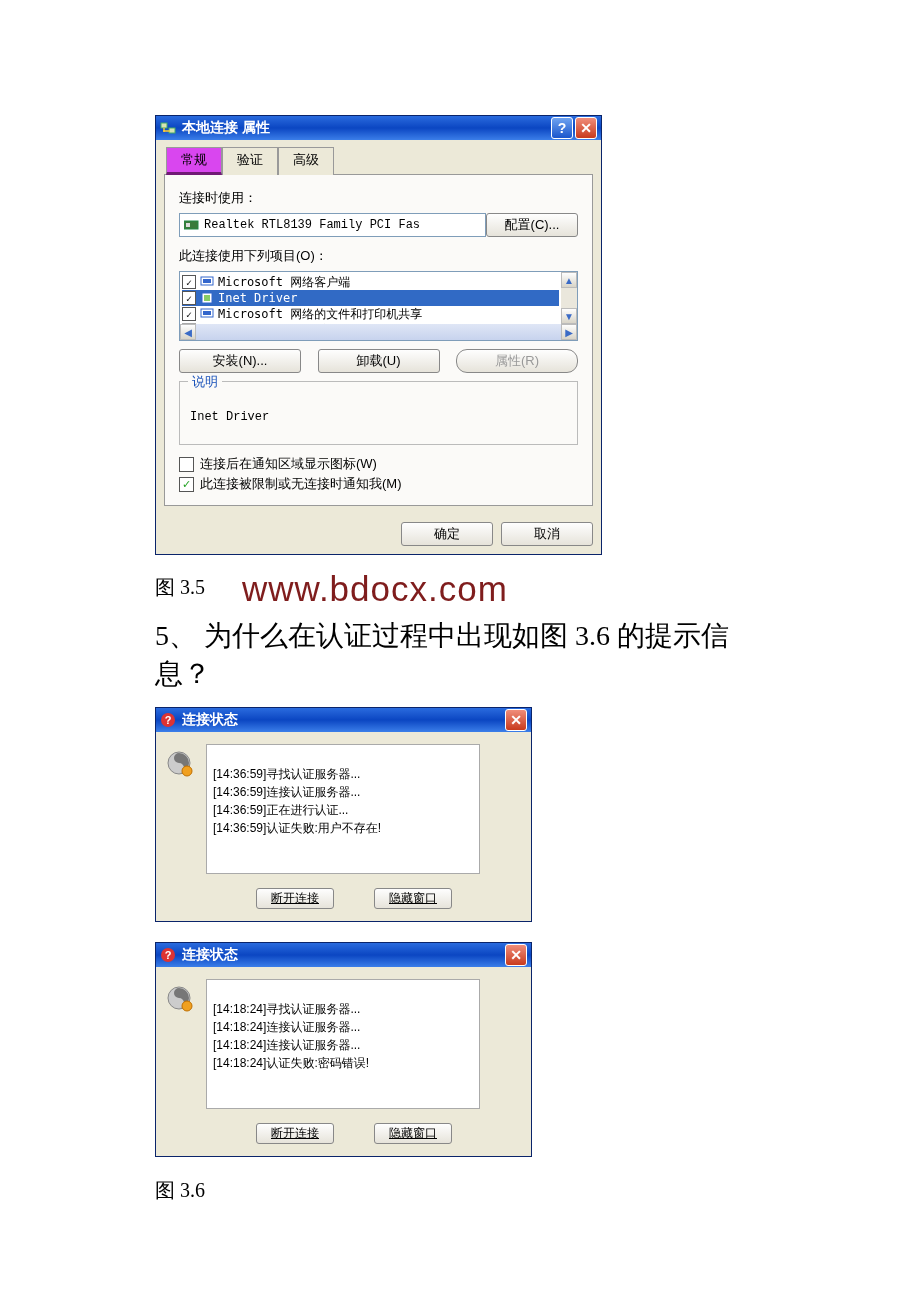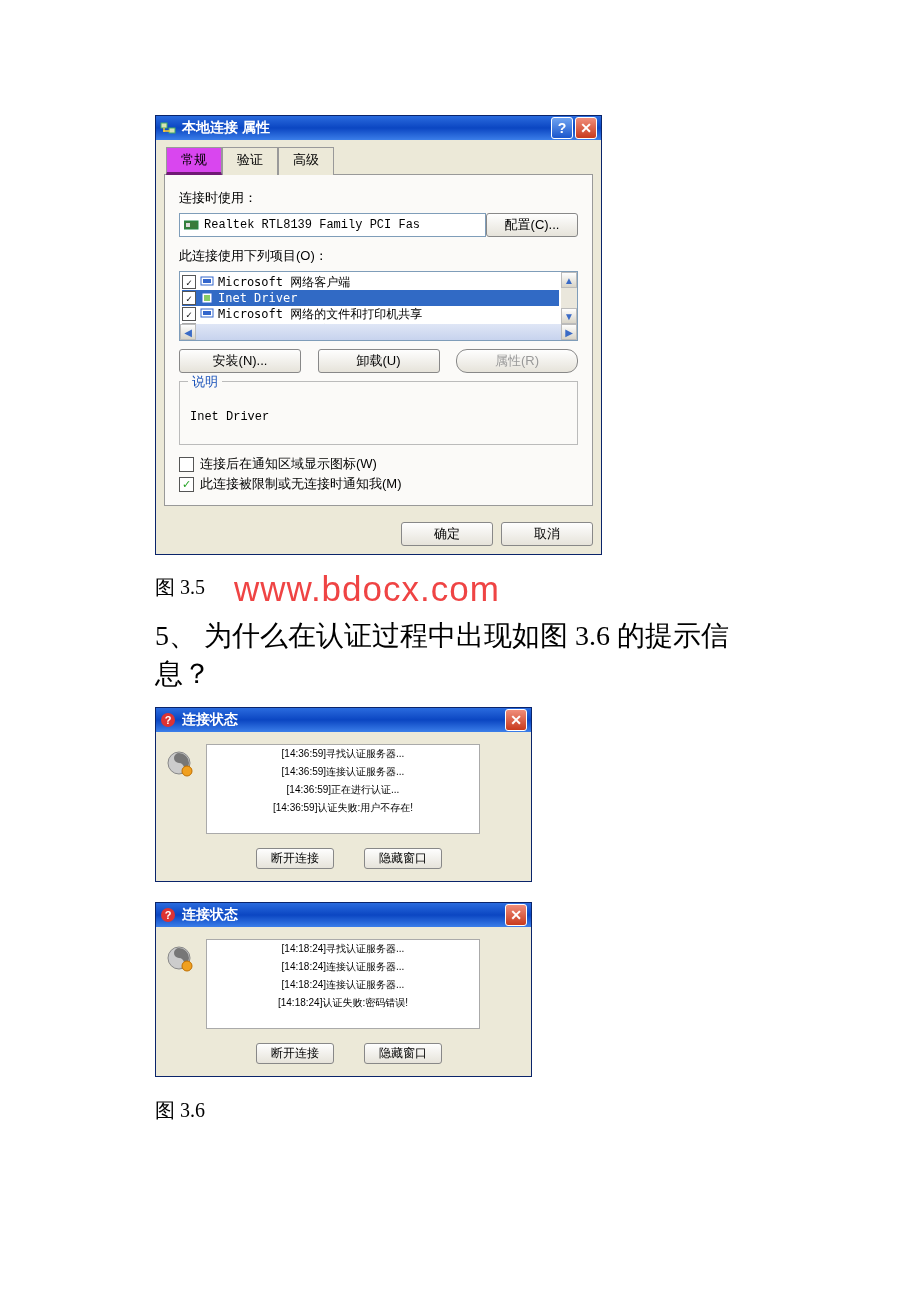--- a/index.html
+++ b/index.html
@@ -198,23 +198,23 @@
 }
 
 .caption {
   font-family: "Times New Roman", "SimSun", serif;
   font-size: 20px;
   margin: 14px 0 8px 0;
 }
 .watermark {
   font-family: Arial, sans-serif;
   font-size: 35px;
-  color: #ef4444;
+  color: #7f1d1d;
   display: inline-block;
-  margin-left: 24px;
+  margin-left: 32px;
   vertical-align: middle;
   letter-spacing: 1px;
 }
 .question {
   font-family: "SimSun", serif;
   font-size: 28px;
   margin: 6px 0 14px 0;
 }
 
 .small-window {
@@ -235,29 +235,29 @@
 }
 .status-icon {
   width: 28px; height: 28px;
   margin-top: 6px;
 }
 .logbox {
   border: 1px solid #aaa;
   background: #fff;
   width: 260px;
   min-height: 88px;
-  padding: 0 6px;
-  font-size: 10px;
+  padding: 20px 6px;
+  font-size: 12px;
   line-height: 18px;
   color: #000;
-  text-align: center;
 }
 .small-btns {
-  display: flex; justify-content: flex-start; gap: 30px;
+  display: flex; justify-content: flex-start; gap: 40px;
   margin: 14px 0 2px 90px;
+  text-decoration: underline;
 }
 .small-btn {
   border: 1px solid #888;
   background: linear-gradient(to bottom, #fefefe, #e6e3da);
   padding: 1px 14px;
   font-size: 12px;
   border-radius: 3px;
 }
 
 svg { display: block; }

